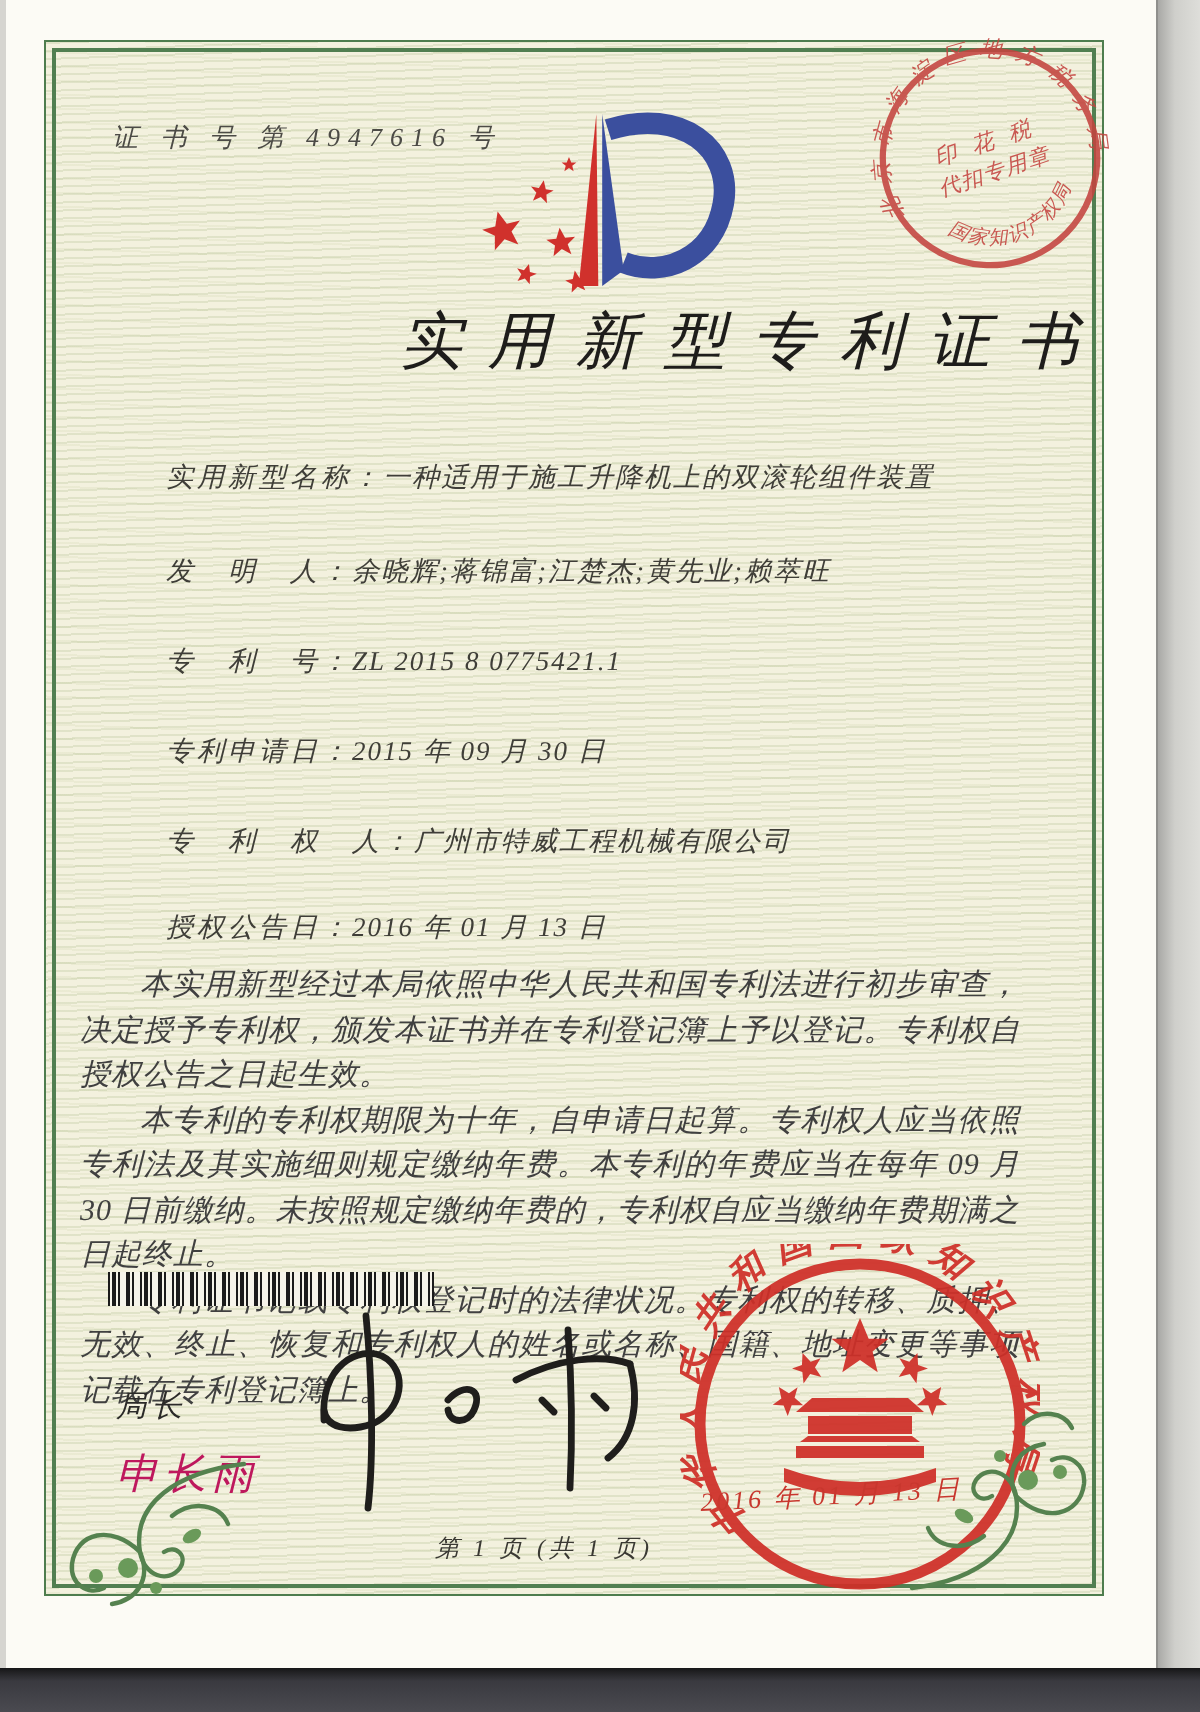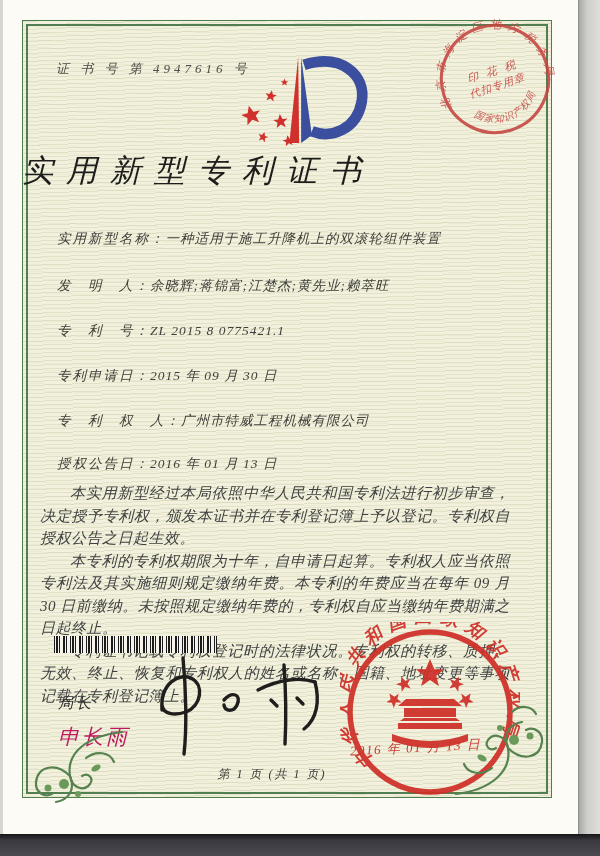--- a/index.html
+++ b/index.html
@@ -29,26 +29,26 @@
 
   .layer { position:absolute; left:0; top:0; width:600px; height:856px; }
 
   .cert-number { position:absolute; left:56px; top:60px; font-size:13px; letter-spacing:4px; color:#4c4b46; }
 
   .logo { position:absolute; left:222px; top:50px; width:166px; height:102px; }
 
   .tax-stamp { position:absolute; left:428px; top:12px; width:134px; height:134px;
     transform:rotate(-18deg); opacity:.88; }
 
-  .title { position:absolute; left:22px; top:150px; width:530px; text-align:left;
+  .title { position:absolute; left:22px; top:150px; width:530px; text-align:right;
     font-size:31px; letter-spacing:13px; color:#1e1d1b; font-weight:500; }
 
   .field-row { position:absolute; left:57px; width:470px; font-size:13.5px; color:#3f3e38;
     letter-spacing:1px; white-space:nowrap; }
-  .field-row .lbl { letter-spacing:2px; }
+  .field-row .lbl { letter-spacing:2px;margin-left:26px; }
   .f0 { top:230px; } .f1 { top:277px; } .f2 { top:322px; } .f3 { top:367px; }
   .f4 { top:412px; } .f5 { top:455px; }
 
   .body-text { position:absolute; left:40px; top:482px; width:470px; color:#404040;
     font-size:15px; line-height:22.5px; letter-spacing:.5px; text-align:justify; }
   .body-text p { text-indent:2em; }
 
   .barcode { position:absolute; left:54px; top:636px; width:163px; height:17px;
     background:repeating-linear-gradient(90deg,
       #1b1b1b 0 1px, #f6f4ea 1px 2px, #1b1b1b 2px 4px, #f6f4ea 4px 5px,

